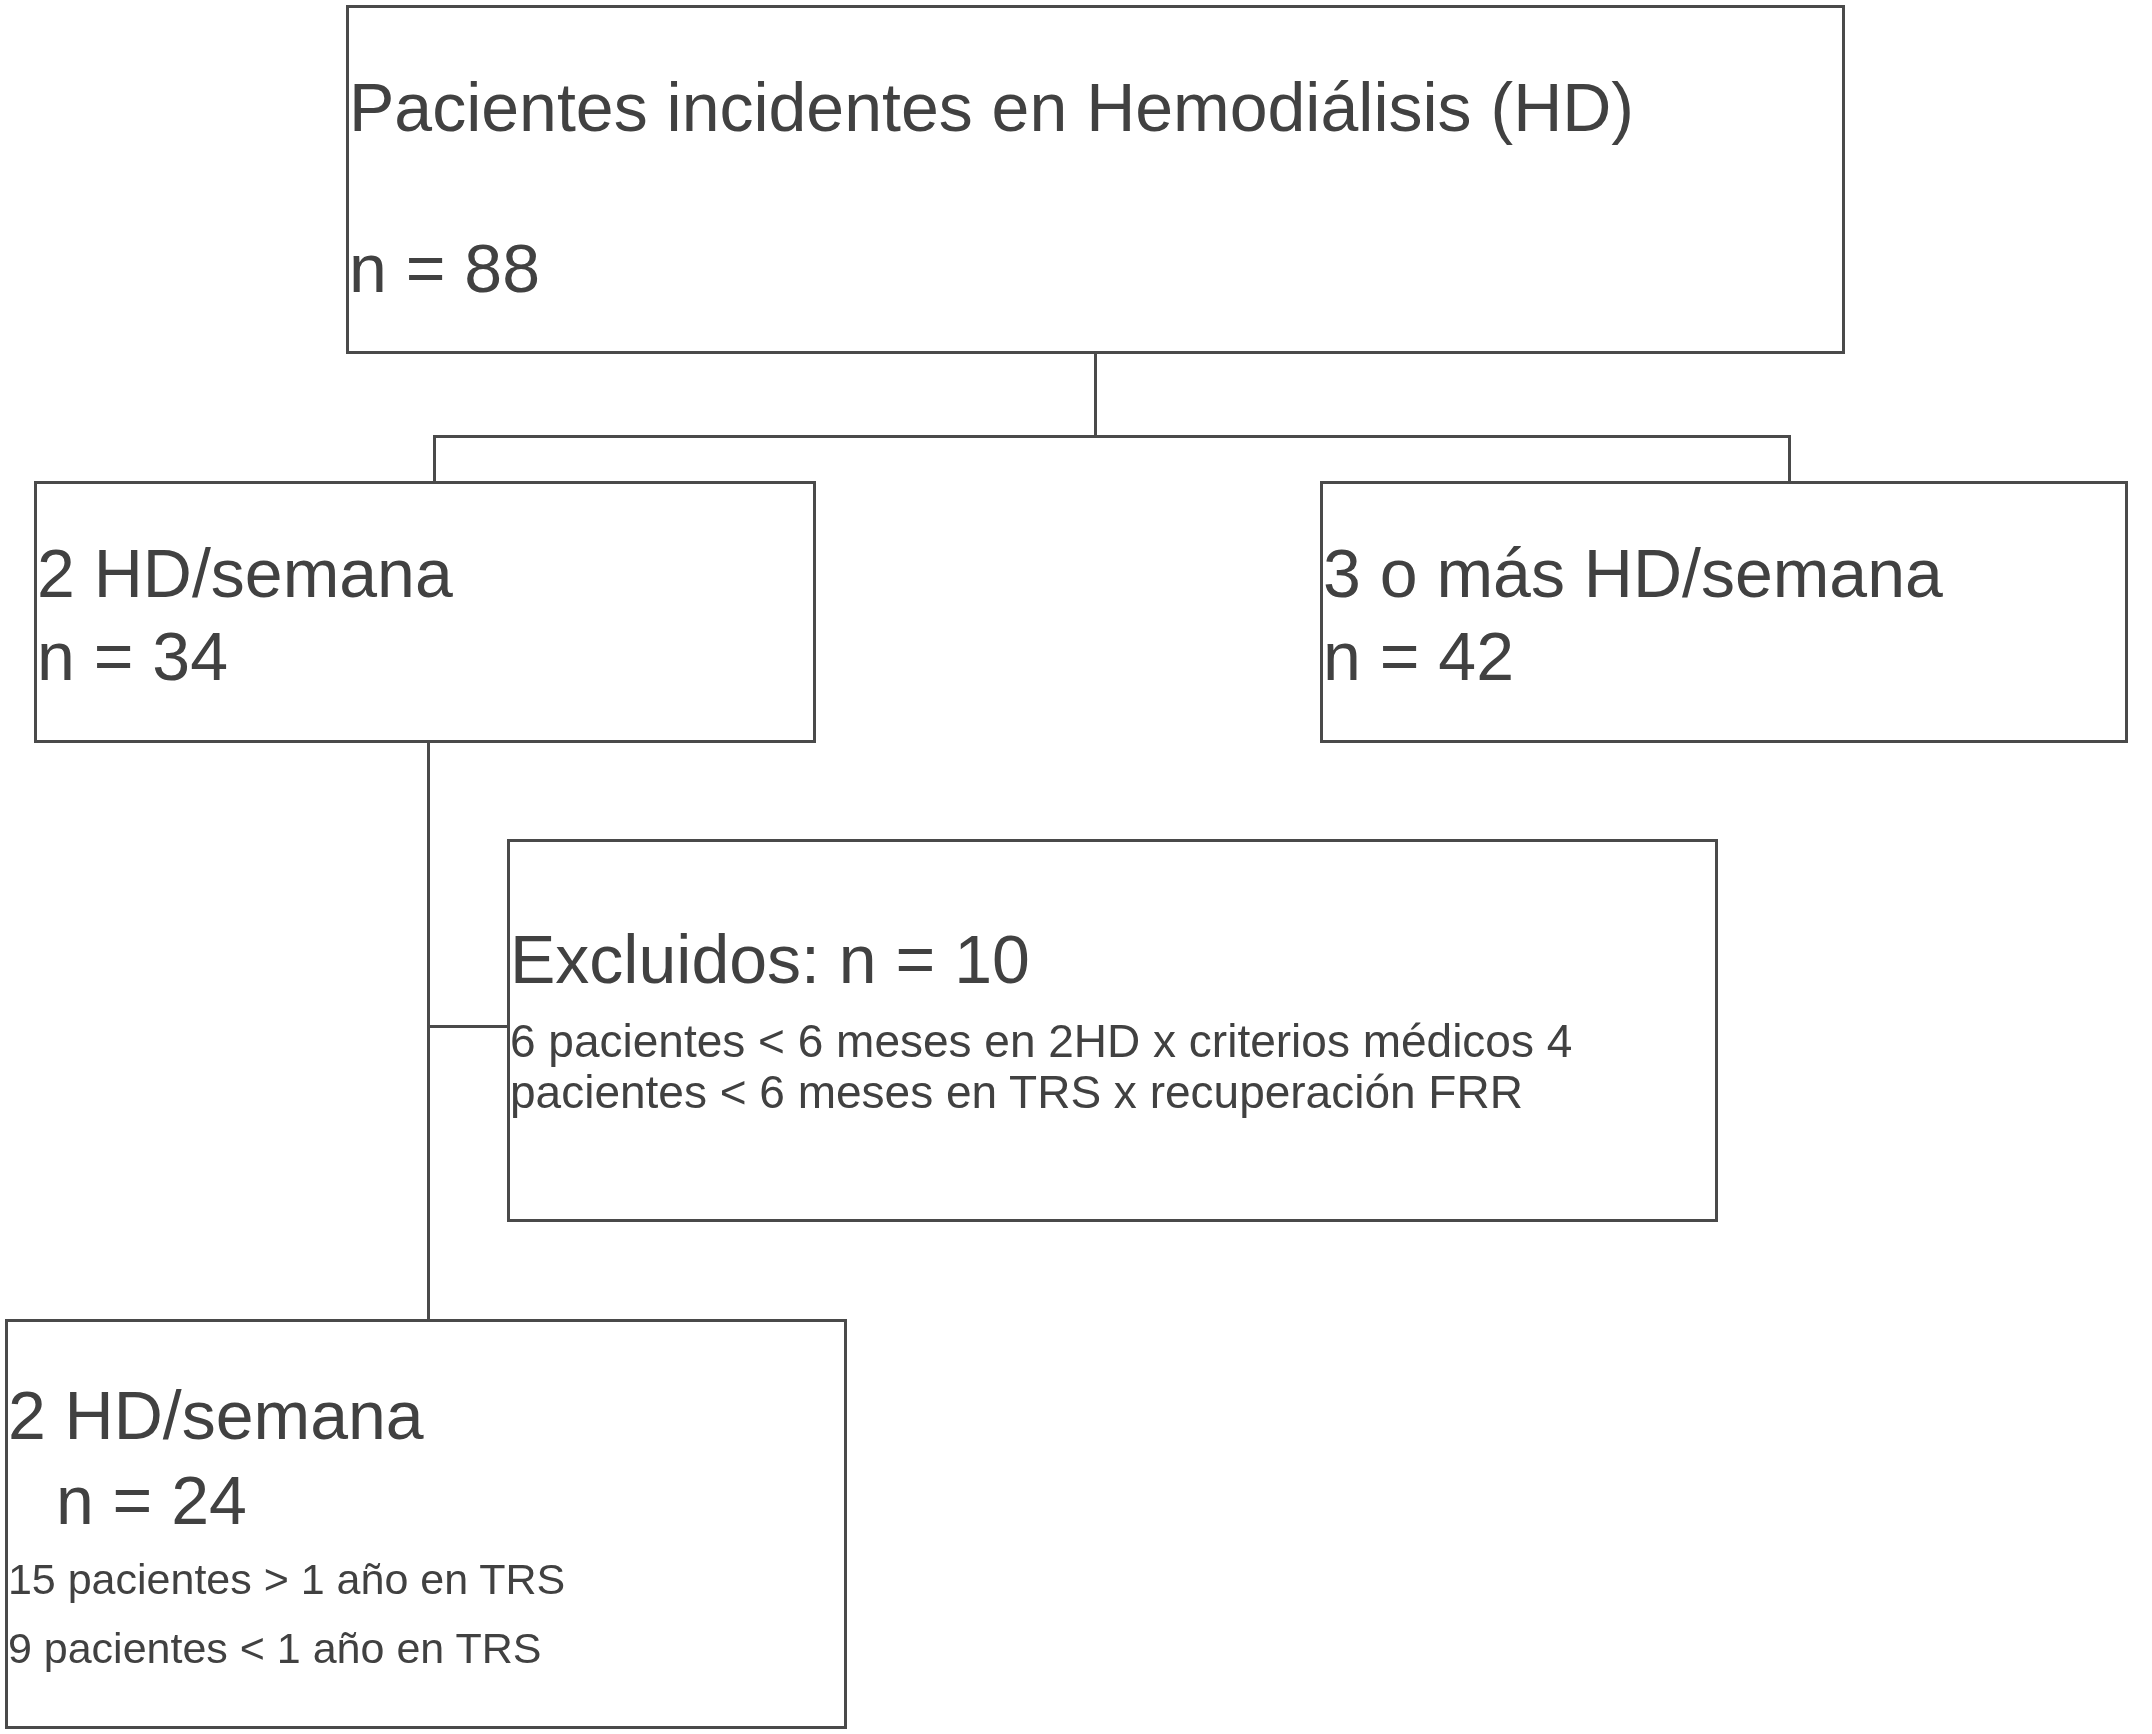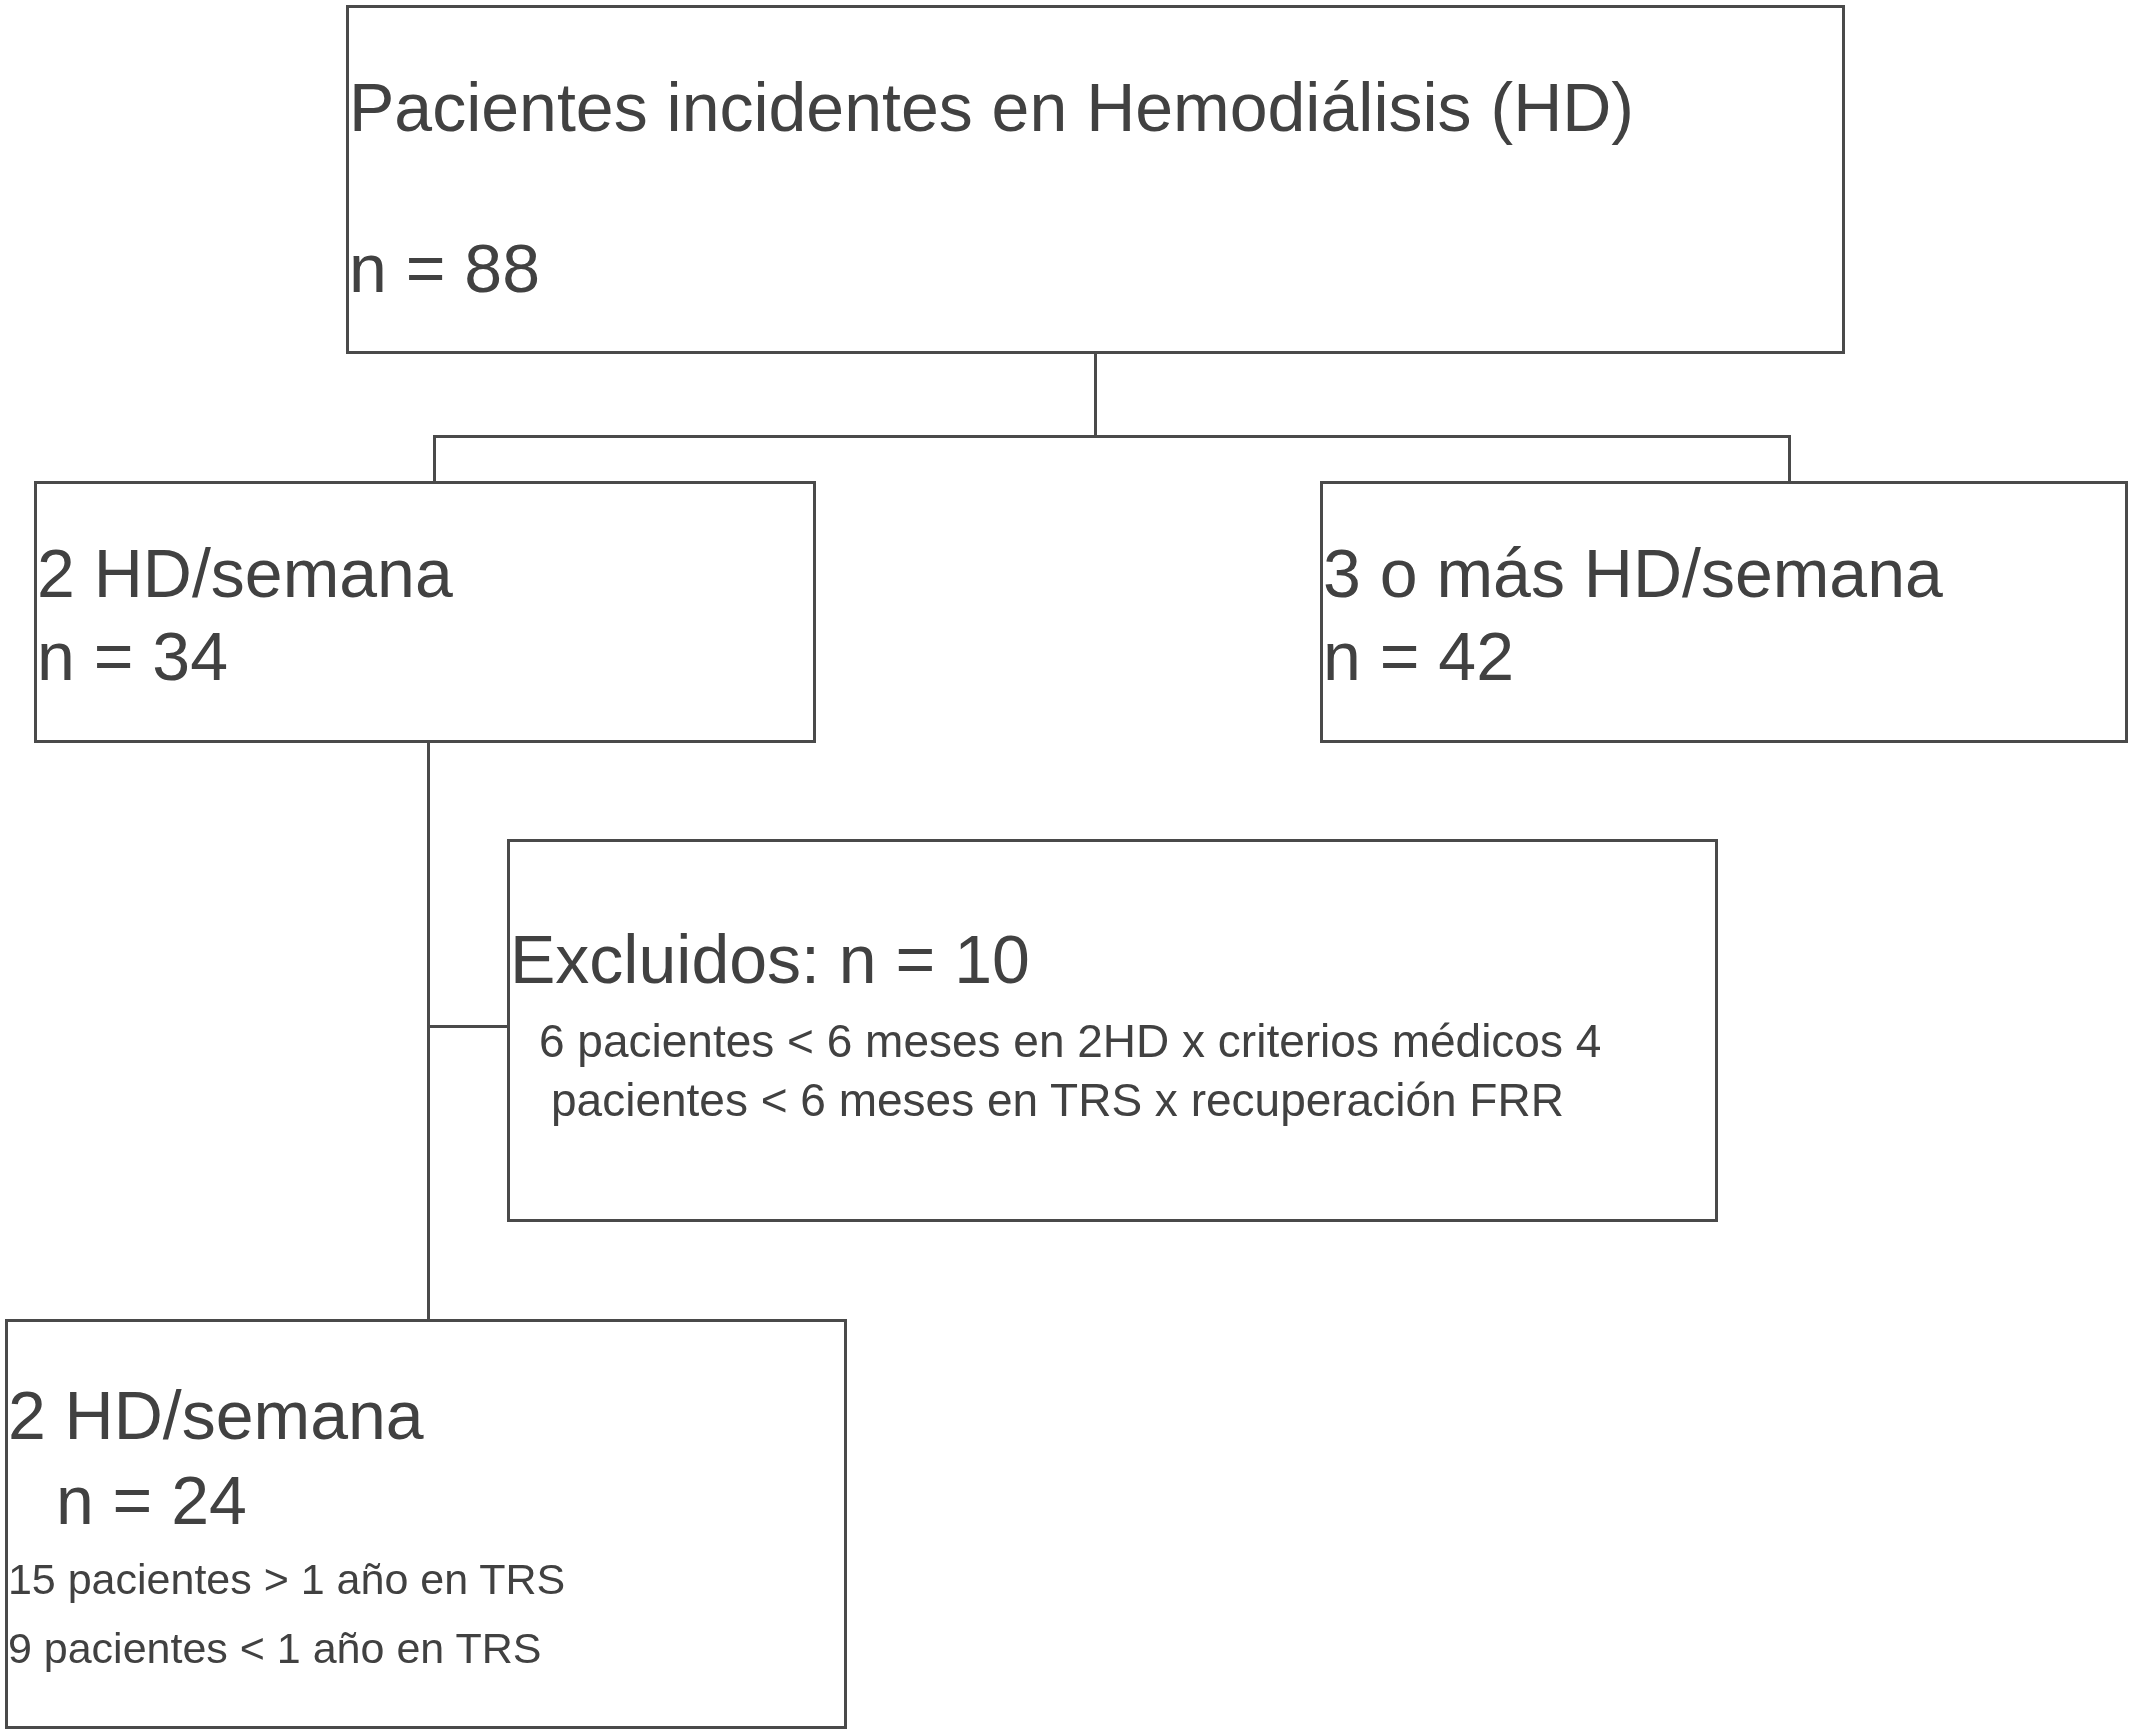--- a/index.html
+++ b/index.html
@@ -66,22 +66,22 @@
     <div class="tline big" style="top:138px;">n = 34</div>
   </div>
 
   <div class="node" id="branch-3hd">
     <div class="tline big" style="top:55px;">3 o más HD/semana</div>
     <div class="tline big" style="top:138px;">n = 42</div>
   </div>
 
   <div class="node" id="excluded-node">
     <div class="tline big" style="top:83px;">Excluidos: n = 10</div>
-    <div class="tline small" style="top:176px;padding-left:29px;">6 pacientes &lt; 6 meses en 2HD x criterios médicos 4</div>
-    <div class="tline small" style="top:235px;padding-left:41px;">pacientes &lt; 6 meses en TRS x recuperación FRR</div>
+    <div class="tline small" style="top:176px;">6 pacientes &lt; 6 meses en 2HD x criterios médicos 4</div>
+    <div class="tline small" style="top:227px;">pacientes &lt; 6 meses en TRS x recuperación FRR</div>
   </div>
 
   <div class="node" id="final-2hd">
     <div class="tline big" style="top:59px;">2 HD/semana</div>
     <div class="tline big" style="top:144px;margin-left:48px;">n = 24</div>
     <div class="tline mid" style="top:231px;">15 pacientes &gt; 1 año en TRS</div>
     <div class="tline mid" style="top:300px;">9 pacientes &lt; 1 año en TRS</div>
   </div>
 
 </div>

